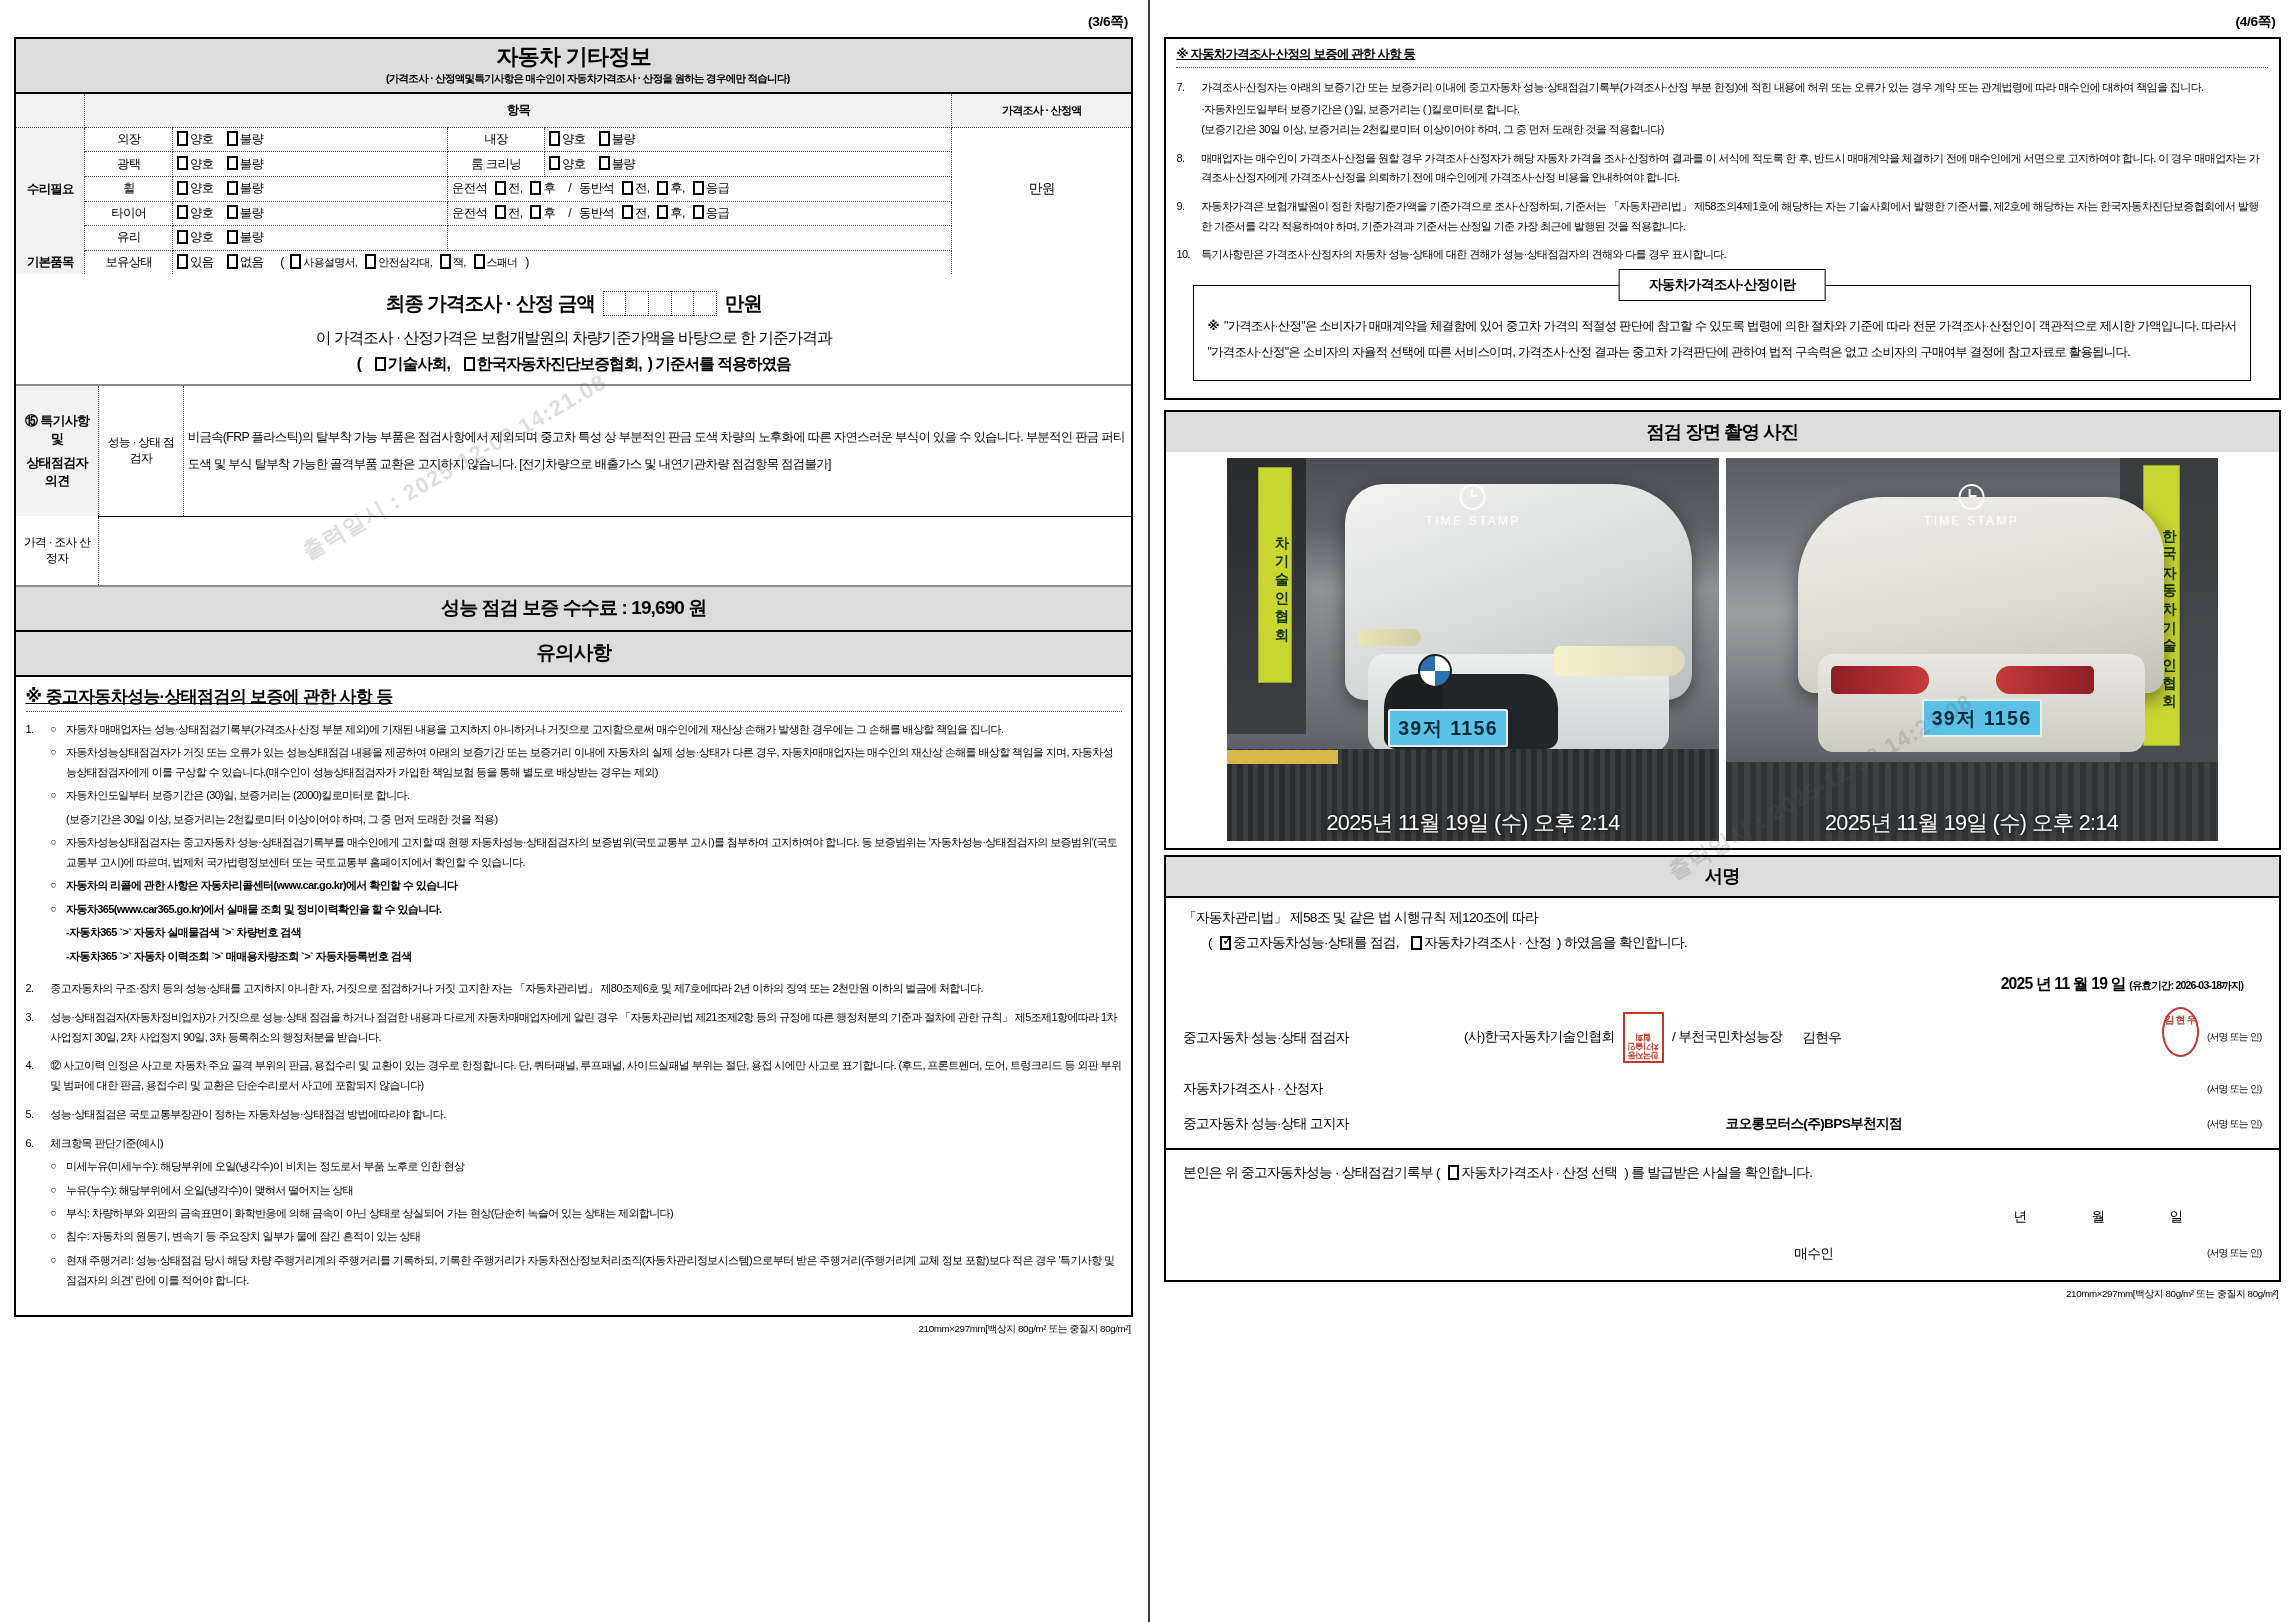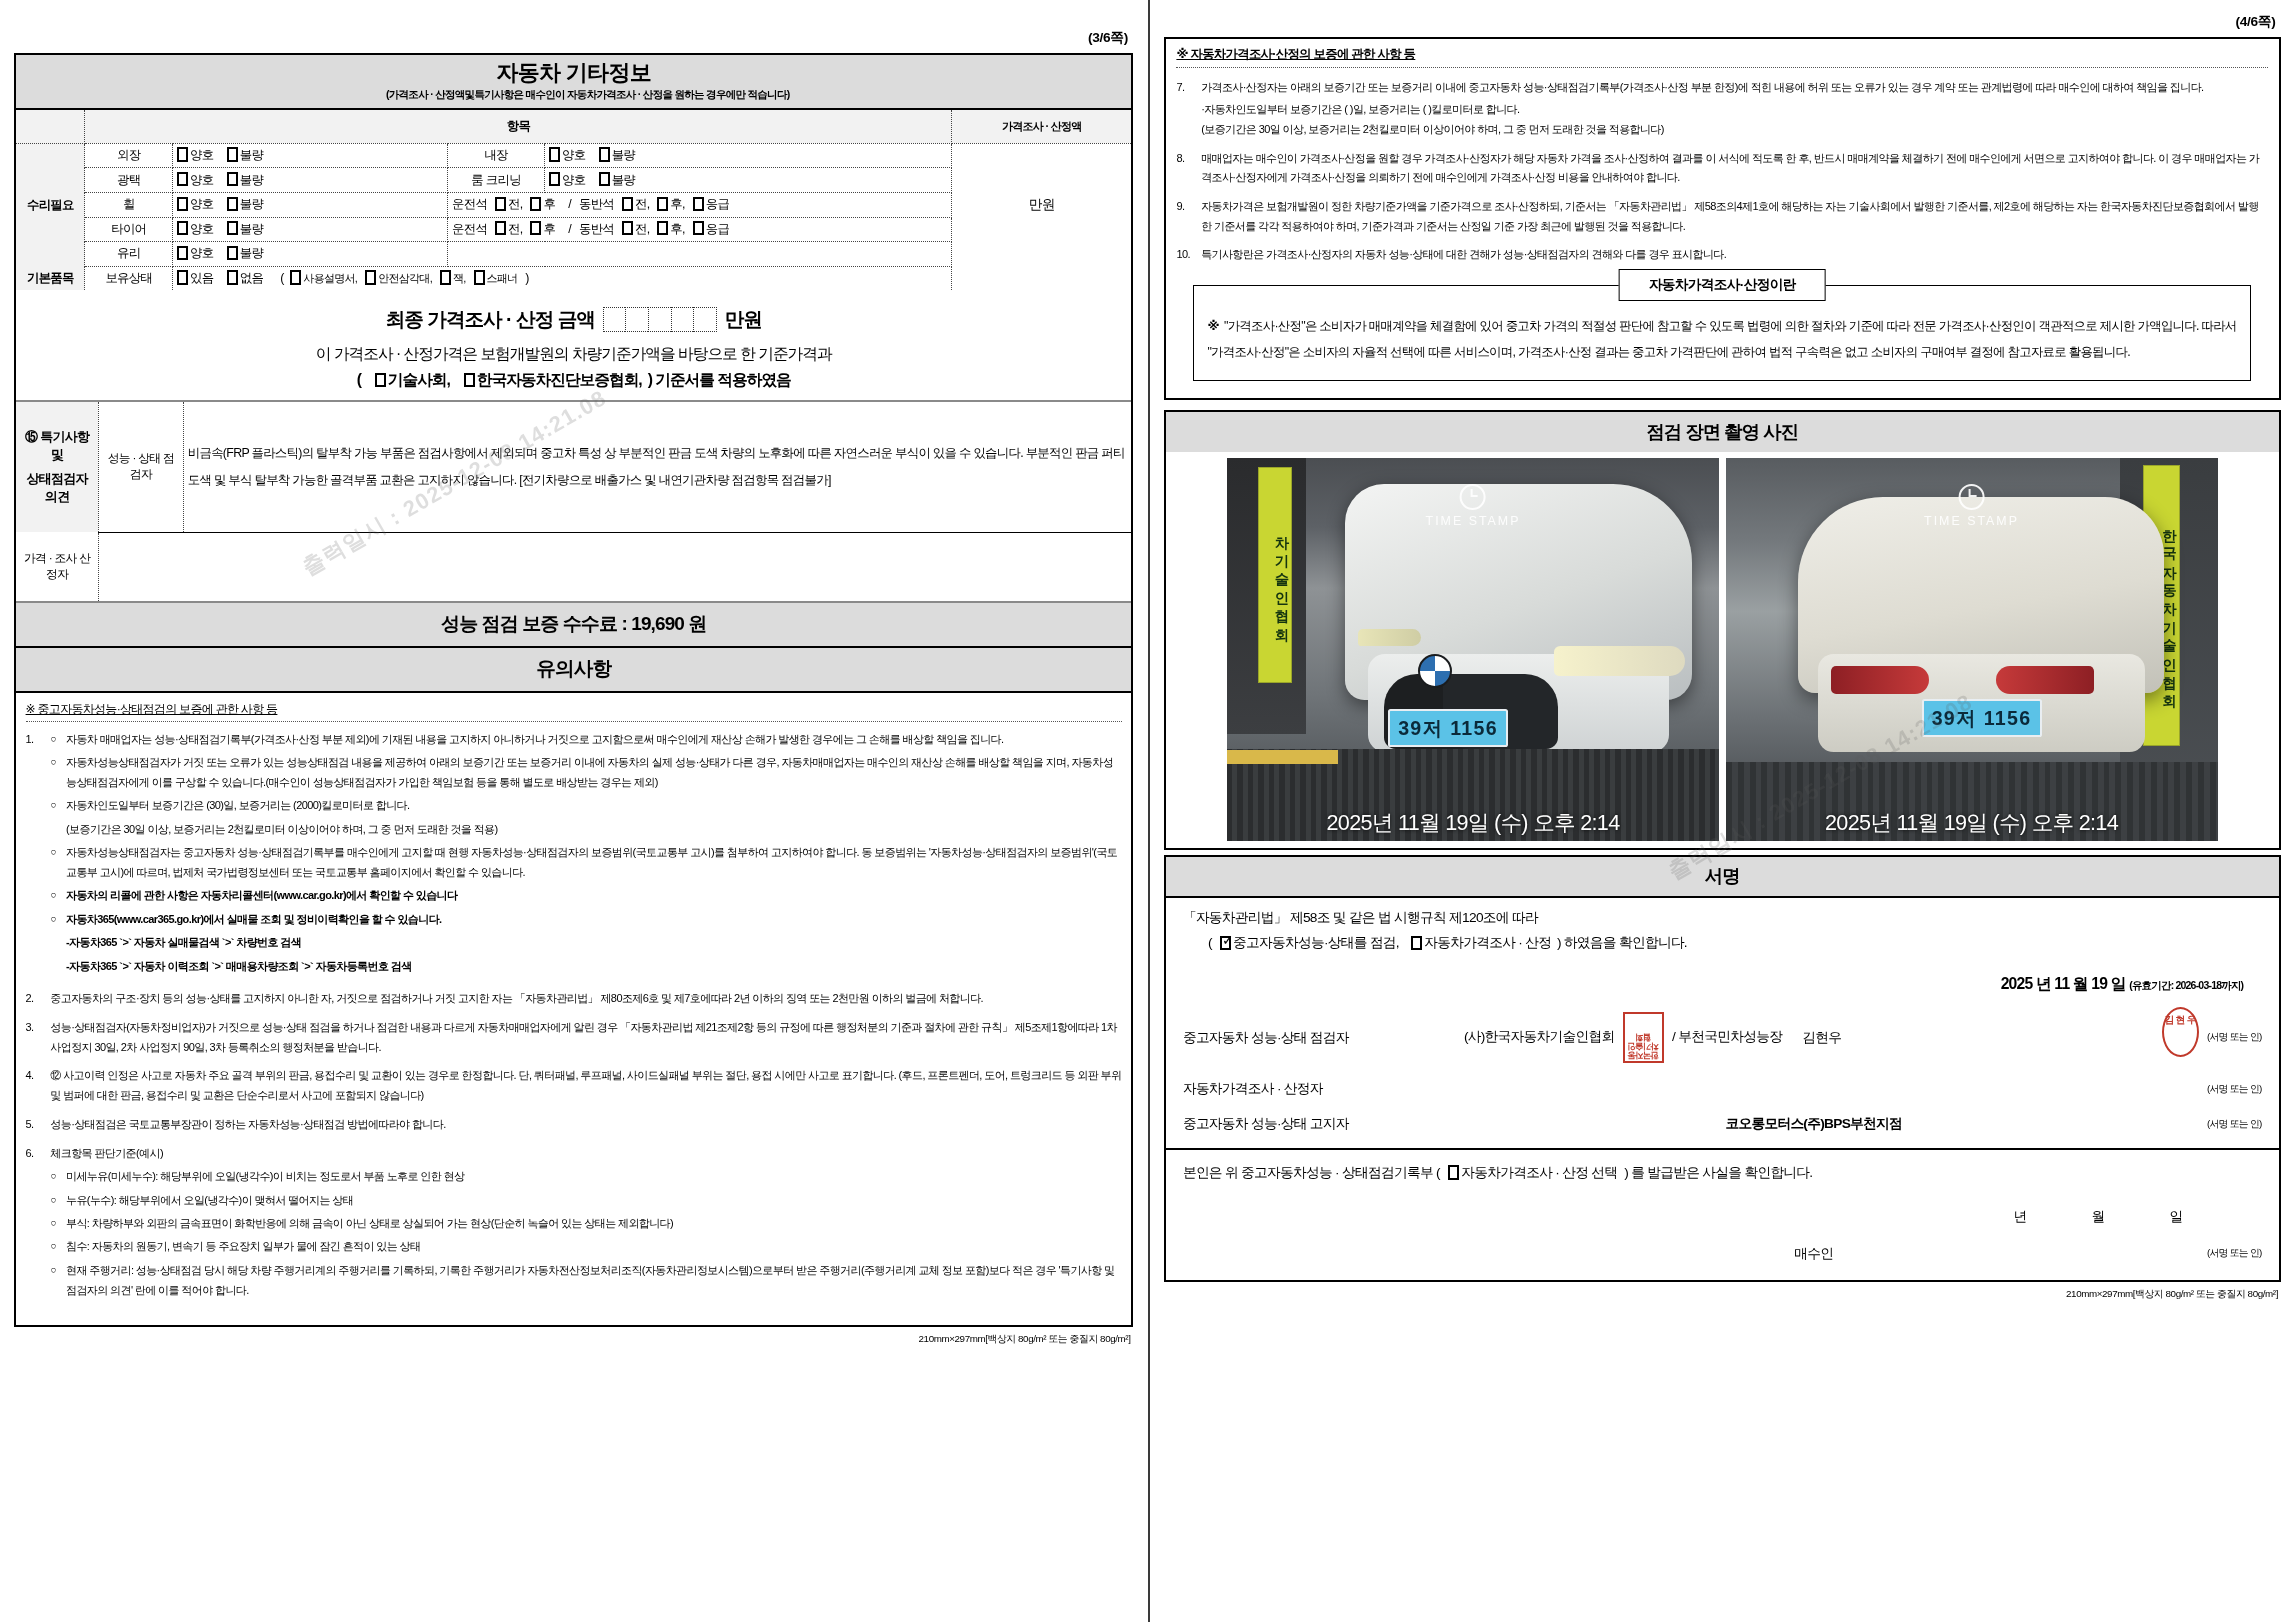--- a/index.html
+++ b/index.html
@@ -15,21 +15,21 @@
     background:#fff;
     box-sizing:border-box;
     display:flex;
     gap:0;
   }
   .sheet{
     position:relative;
     box-sizing:border-box;
     padding:9.2px 14.4px 0 14.4px;
   }
-  .sheet-left{width:1148px;margin-top:16px;}
+  .sheet-left{width:1148px;}
   .sheet-right{width:1148px;border-left:2px solid #3a3a3a;}
 
   .page-no{
     text-align:right;
     font-size:13.7px;
     font-weight:bold;
     letter-spacing:-0.3px;
     margin:3.9px 5.2px 6.5px 0;
     height:17px;
   }
@@ -117,21 +117,21 @@
   }
   .noticeband{
     background:#dcdcdc;text-align:center;
     font-size:19.6px;font-weight:bold;letter-spacing:-0.9px;
     padding:7.2px 0 8.5px 0;
     border-bottom:2px solid #000;
   }
 
   .notice-body{padding:7.9px 9.2px 11.8px 9.2px;}
   .sec-title{
-    font-size:12px;font-weight:normal;letter-spacing:-0.7px;
+    font-size:17px;font-weight:bold;letter-spacing:-0.7px;
     text-decoration:underline;
     padding-bottom:3.3px;
     border-bottom:1.3px dotted #555;
     margin-bottom:7.9px;
   }
   ol.nums{list-style:none;margin:0;padding:0;}
   ol.nums>li{
     display:flex;gap:5.2px;
     margin-bottom:9.2px;
     font-size:11px;letter-spacing:-0.6px;line-height:1.78;

